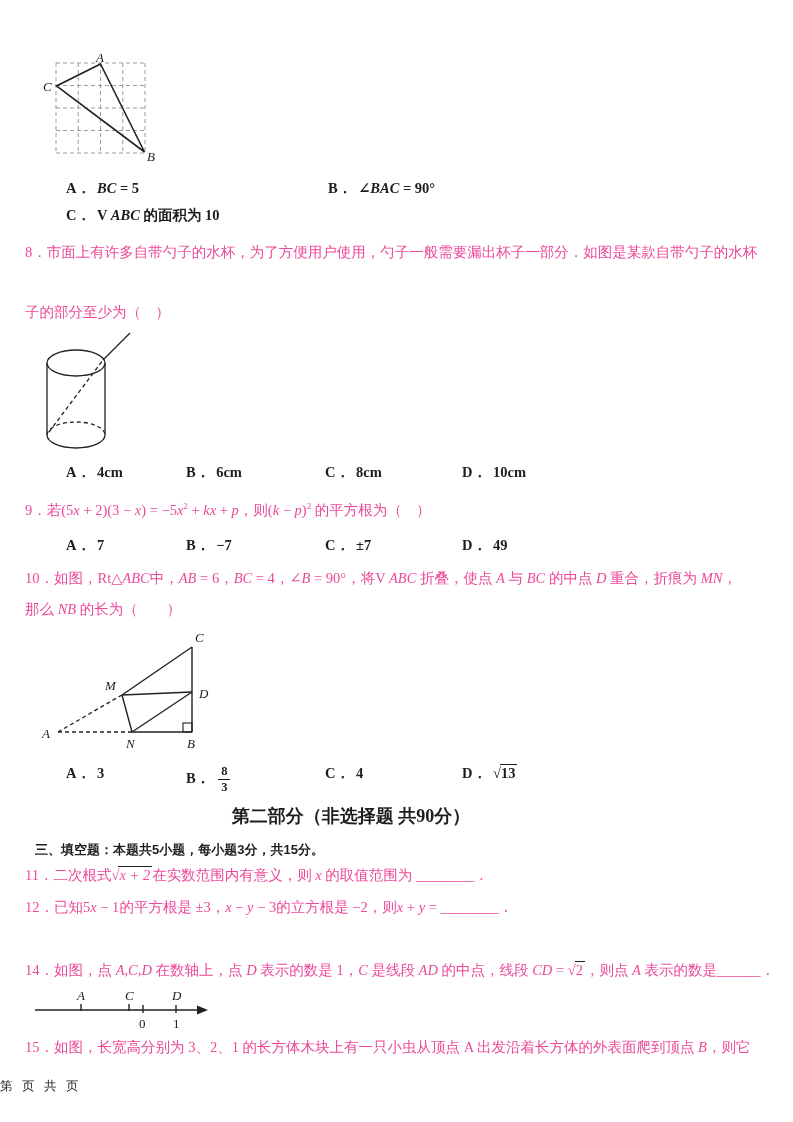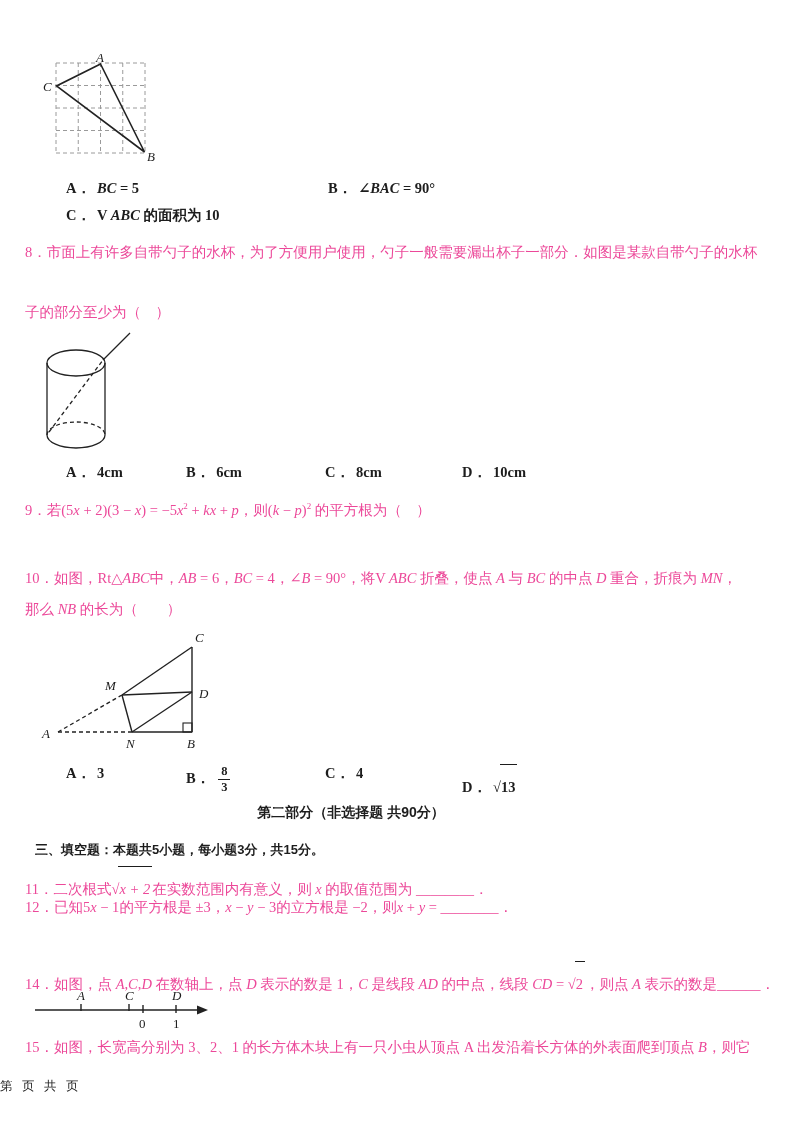--- a/index.html
+++ b/index.html
@@ -11,32 +11,32 @@
   .tline{
     position:absolute;left:25px;width:745px;font-size:14.5px;
     white-space:nowrap;color:#ec4899;
   }
   .cn{font-family:"Liberation Serif","DejaVu Serif",serif;}
   .mi{font-family:"Liberation Serif","DejaVu Serif",serif;font-style:italic;}
   .mr{font-family:"Liberation Serif","DejaVu Serif",serif;}
   .msup{font-size:9px;vertical-align:6px;line-height:0;font-family:"Liberation Serif",serif;}
   .sqrt{display:inline-flex;align-items:baseline;}
   .sqrt .rad{font-family:"Liberation Serif",serif;}
-  .sqrt .rc{border-top:1.2px solid #1d1d1d;margin-left:-1px;padding:14px 2px 0 1px;}
+  .sqrt .rc{border-top:1.2px solid #1d1d1d;margin-left:-1px;padding:0 2px 0 1px;}
   .frac{display:inline-flex;flex-direction:column;vertical-align:middle;text-align:center;
         font-size:12.5px;line-height:1.2;margin:0 2px;}
   .frac .fn{border-bottom:1px solid #1d1d1d;padding:0 3px;}
   .frac .fd{padding:0 3px;}
   .optrow{position:absolute;left:38px;width:727px;height:24px;}
   .opt{position:absolute;top:0;white-space:nowrap;font-size:14.5px;font-weight:bold;}
   .opt .opt-label{margin-right:6px;font-family:"Liberation Serif",serif;}
   .c1{left:28px}.c2{left:148px}.c3{left:287px}.c4{left:424px}.d2{left:290px}
   .sec-title{
     position:absolute;top:804px;left:0;width:702px;text-align:center;
-    font-family:Liberation Sans, sans-serif;font-weight:700;font-size:14px;
+    font-family:Liberation Serif, serif;font-weight:700;font-size:18px;
   }
   .fill-header{
     position:absolute;top:841px;left:35px;
     font-family:"Liberation Sans","DejaVu Sans",sans-serif;font-weight:700;font-size:13px;
   }
   .footer{
     position:absolute;top:1078px;left:0;width:793px;
     font-family:"Liberation Sans","DejaVu Sans",sans-serif;font-size:12.5px;letter-spacing:3px;color:#222;
   }
   .fig{position:absolute;}
@@ -92,20 +92,26 @@
   </svg>
 
   <div class="optrow" style="top:463px">
     <span class="opt c1"><span class="opt-label">A．</span><span><span class="mr">4cm</span></span></span>
     <span class="opt c2"><span class="opt-label">B．</span><span><span class="mr">6cm</span></span></span>
     <span class="opt c3"><span class="opt-label">C．</span><span><span class="mr">8cm</span></span></span>
     <span class="opt c4"><span class="opt-label">D．</span><span><span class="mr">10cm</span></span></span>
   </div>
 
   <div class="tline" style="top:501px"><span class="cn">9．若</span><span class="mr">(5</span><span class="mi">x</span><span class="mr"> + 2)(3 − </span><span class="mi">x</span><span class="mr">) = −5</span><span class="mi">x</span><span class="msup">2</span><span class="mr"> + </span><span class="mi">kx</span><span class="mr"> + </span><span class="mi">p</span><span class="cn">，则</span><span class="mr">(</span><span class="mi">k</span><span class="mr"> − </span><span class="mi">p</span><span class="mr">)</span><span class="msup">2</span><span class="cn"> 的平方根为（　）</span></div>
+  <div class="optrow" style="top:536px">
+    <span class="opt c1"><span class="opt-label">A．</span><span><span class="mr">7</span></span></span>
+    <span class="opt c2"><span class="opt-label">B．</span><span><span class="mr">−7</span></span></span>
+    <span class="opt c3"><span class="opt-label">C．</span><span><span class="mr">±7</span></span></span>
+    <span class="opt c4"><span class="opt-label">D．</span><span><span class="mr">49</span></span></span>
+  </div>
 
   <div class="tline" style="top:569px"><span class="cn">10．如图，Rt△</span><span class="mi">ABC</span><span class="cn">中，</span><span class="mi">AB</span><span class="mr"> = 6</span><span class="cn">，</span><span class="mi">BC</span><span class="mr"> = 4</span><span class="cn">，</span><span class="mr">∠</span><span class="mi">B</span><span class="mr"> = 90°</span><span class="cn">，将</span><span class="mr">V </span><span class="mi">ABC</span><span class="cn"> 折叠，使点 </span><span class="mi">A</span><span class="cn"> 与 </span><span class="mi">BC</span><span class="cn"> 的中点 </span><span class="mi">D</span><span class="cn"> 重合，折痕为 </span><span class="mi">MN</span><span class="cn">，</span></div>
   <div class="tline" style="top:600px"><span class="cn">那么 </span><span class="mi">NB</span><span class="cn"> 的长为（　　）</span></div>
 
   <svg class="fig" style="left:25px;top:628px" width="230" height="126" viewBox="0 0 230 126">
     <g stroke="#222" stroke-width="1.4" fill="none">
       <line x1="167" y1="19" x2="167" y2="104"></line>
       <line x1="97" y1="67" x2="167" y2="19"></line>
       <line x1="97" y1="67" x2="167" y2="64"></line>
       <line x1="97" y1="67" x2="107" y2="104"></line>

